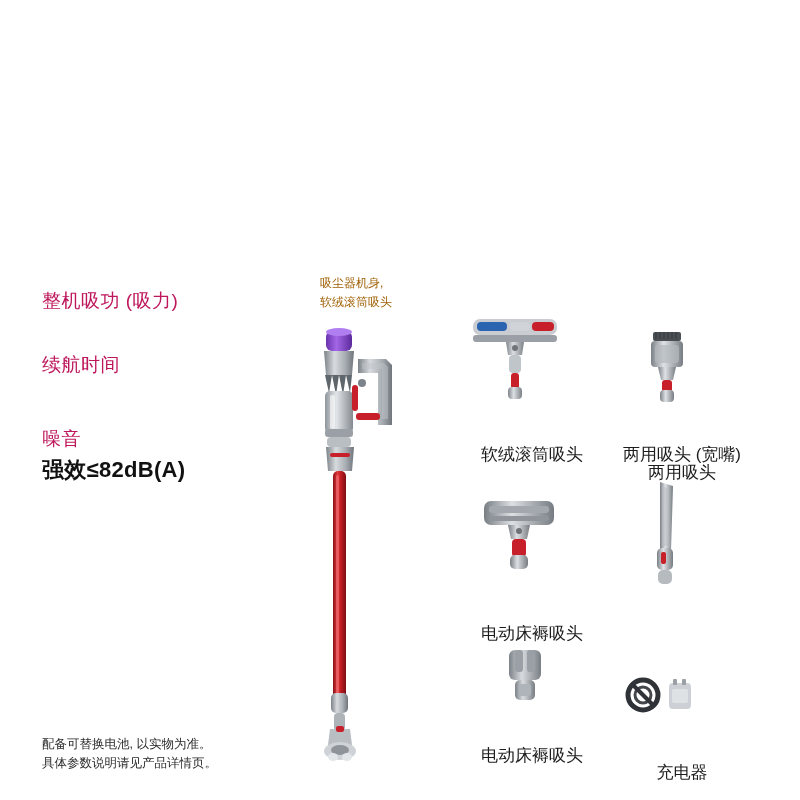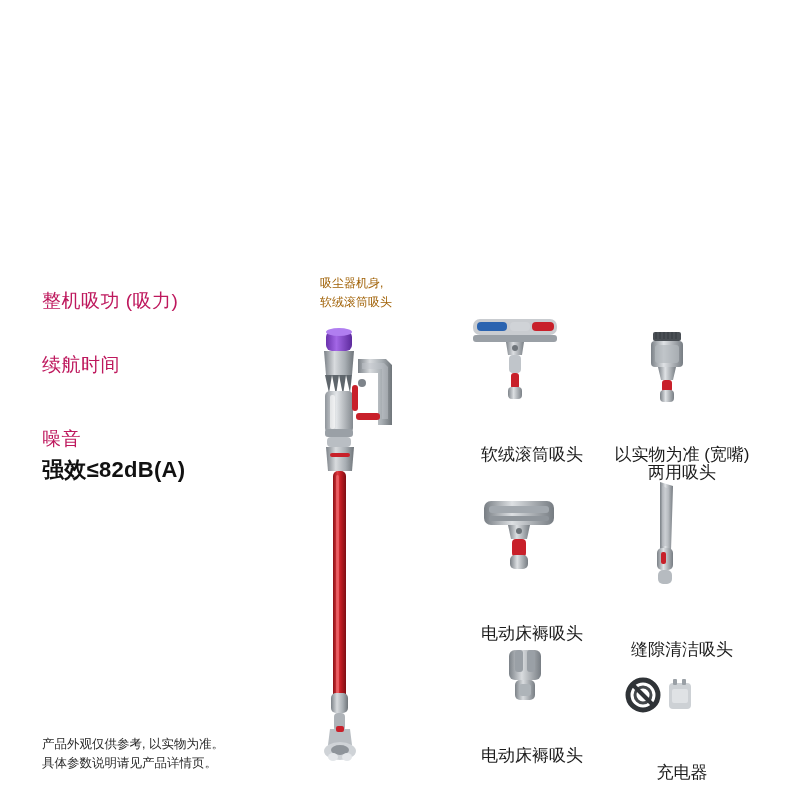--- a/index.html
+++ b/index.html
@@ -101,21 +101,21 @@
     </div>
 
     <div class="spec-group g3">
       <div class="spec-label">噪音</div>
       <div class="spec-value">强效≤82dB(A)</div>
     </div>
 
   </div>
 
   <div class="footnote">
-    <div>产品外观仅供参考, 以实物为准。</div>
+    <div>配备可替换电池, 以实物为准。</div>
     <div>具体参数说明请见产品详情页。</div>
   </div>
 
   <div class="main-callout">
     <div>吸尘器机身,</div>
     <div>软绒滚筒吸头</div>
   </div>
 
   <div class="art art-main">
     <svg width="130" height="450" viewBox="0 0 130 450">
@@ -234,21 +234,21 @@
 
       <rect x="11" y="11" width="32" height="26" rx="4" fill="url(#cbMtl)"></rect>
       <rect x="15" y="15" width="24" height="18" rx="3" fill="#b4b9be" opacity="0.7"></rect>
 
       <path d="M18 37 L36 37 L33 50 L21 50 Z" fill="url(#cbMtl)"></path>
       <rect x="22" y="50" width="10" height="12" rx="3" fill="#c8202a"></rect>
       <rect x="20" y="60" width="14" height="12" rx="4" fill="url(#cbMtl)"></rect>
     </svg>
   </div>
   <div class="caption c-crev2">
-    <div>以实物为准 (宽嘴)</div>
+    <div>两用吸头 (宽嘴)</div>
     <div>两用吸头</div>
   </div>
 
   <div class="art art-matt">
     <svg width="78" height="84" viewBox="0 0 78 84">
       <defs>
         <linearGradient id="mmMtl" x1="0" y1="0" x2="1" y2="0">
           <stop offset="0" stop-color="#787e84"></stop>
           <stop offset="0.4" stop-color="#dde0e3"></stop>
           <stop offset="1" stop-color="#767c82"></stop>
@@ -276,23 +276,20 @@
           <stop offset="1" stop-color="#777d83"></stop>
         </linearGradient>
       </defs>
       <path d="M20 2 L33 6 L31 70 L20 70 Z" fill="url(#cvMtl)"></path>
       <path d="M22 6 L29 9 L28 66 L22 66 Z" fill="#b9bec3" opacity="0.55"></path>
       <rect x="17" y="68" width="16" height="22" rx="5" fill="url(#cvMtl)"></rect>
       <rect x="21" y="72" width="5" height="12" rx="2" fill="#c8202a"></rect>
       <rect x="18" y="90" width="14" height="14" rx="5" fill="#b6bbc0"></rect>
     </svg>
   </div>
-  <div class="caption c-crev">
-    <div>缝隙清洁吸头</div>
-  </div>
 
   <div class="art art-dock">
     <svg width="60" height="56" viewBox="0 0 60 56">
       <defs>
         <linearGradient id="dkMtl" x1="0" y1="0" x2="1" y2="0">
           <stop offset="0" stop-color="#7c8288"></stop>
           <stop offset="0.4" stop-color="#d9dcdf"></stop>
           <stop offset="1" stop-color="#787e84"></stop>
         </linearGradient>
       </defs>

